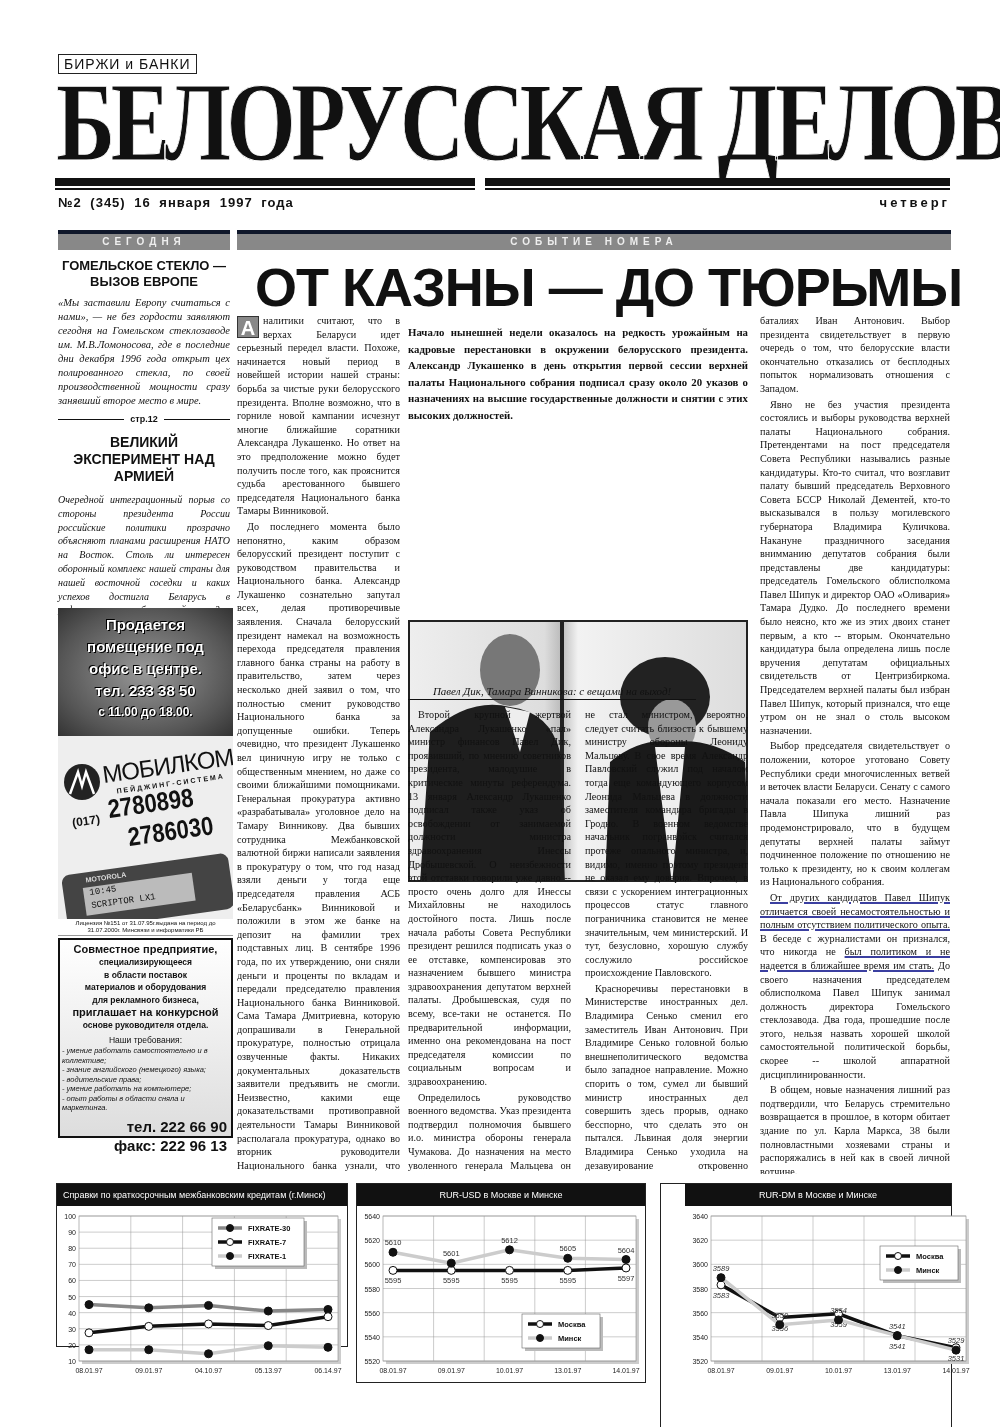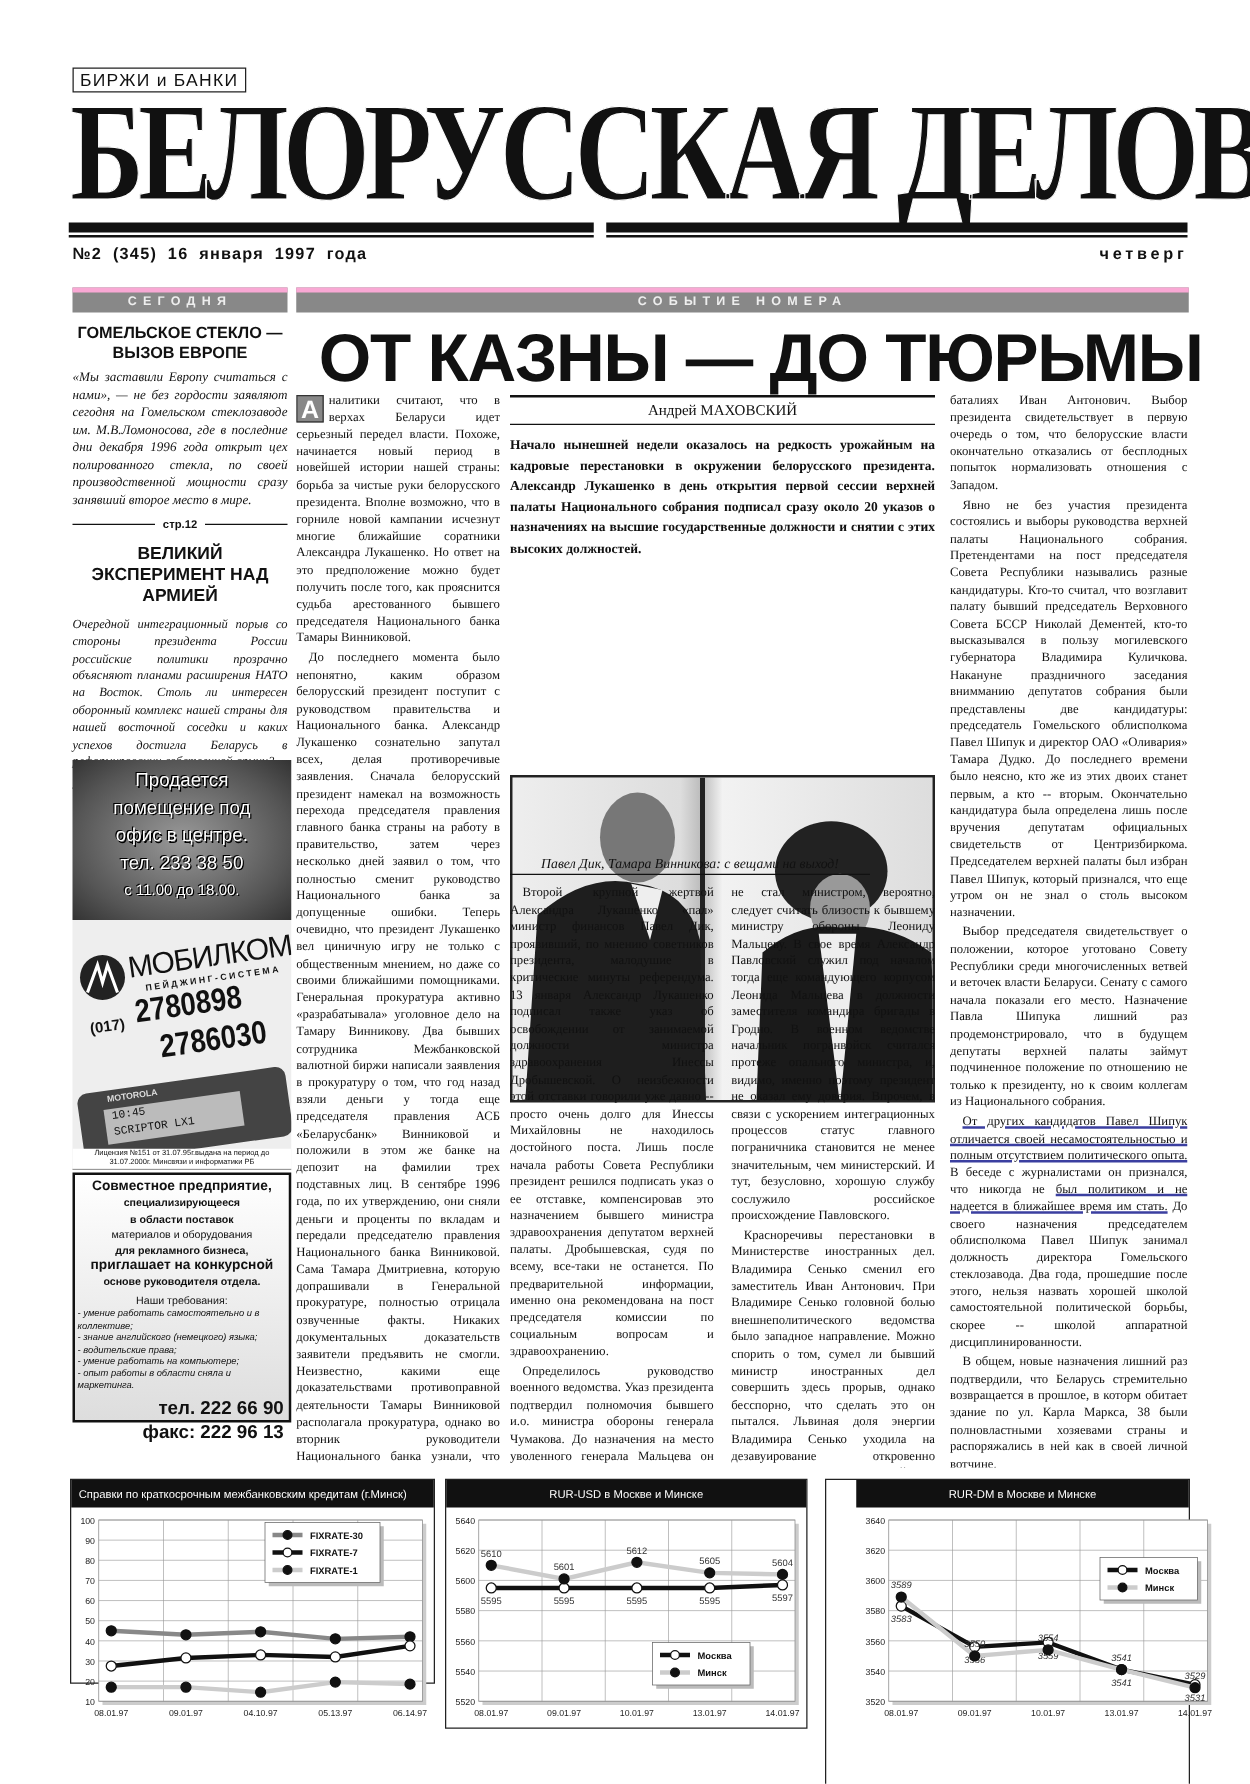--- a/index.html
+++ b/index.html
@@ -4,26 +4,26 @@
 <style>
   * { box-sizing: border-box; margin: 0; padding: 0; }
   body { width: 1000px; height: 1427px; background: #fff; color: #111; font-family: "Liberation Serif", serif; position: relative; overflow: hidden; }
   .abs { position: absolute; }
   .kicker { left: 58px; top: 54px; border: 1.5px solid #222; padding: 1px 5px; font-family: "Liberation Sans", sans-serif; font-size: 14px; letter-spacing: 1px; }
   .masthead { left: 56px; top: 72px; width: 895px; height: 100px; font-family: "Liberation Serif", serif; font-weight: bold; font-size: 112px; line-height: 100px; letter-spacing: -6px; transform: scaleX(0.80); transform-origin: left top; white-space: nowrap; color: #111; -webkit-text-stroke: 1px #fff; text-shadow: 0 0 0 #000; }
   .mast-rule { height: 8px; background: #111; }
   .mast-rule2 { height: 2px; background: #111; }
   .issue { left: 58px; top: 195px; font-family: "Liberation Sans", sans-serif; font-weight: bold; font-size: 13px; letter-spacing: 1px; word-spacing: 4px; }
   .weekday { right: 50px; top: 195px; font-family: "Liberation Sans", sans-serif; font-weight: bold; font-size: 13px; letter-spacing: 3px; }
-  .section-bar { height: 16px; background: #888; color: #eee; font-family: "Liberation Sans", sans-serif; font-weight: bold; font-size: 10px; letter-spacing: 5px; text-align: center; line-height: 16px; border-top: 4px solid #f9a8d4; box-sizing: content-box; }
+  .section-bar { height: 16px; background: #888; color: #eee; font-family: "Liberation Sans", sans-serif; font-weight: bold; font-size: 10px; letter-spacing: 5px; text-align: center; line-height: 16px; border-top: 4px solid #0f172a; box-sizing: content-box; }
   .side-h { font-family: "Liberation Sans", sans-serif; font-weight: bold; text-align: center; font-size: 13px; line-height: 16px; }
   .side-p { font-style: italic; font-size: 10.5px; line-height: 14px; text-align: justify; }
   .page-ref { display: flex; align-items: center; gap: 6px; font-family: "Liberation Sans", sans-serif; font-weight: bold; font-size: 9px; }
   .page-ref::before, .page-ref::after { content: ""; flex: 1; height: 1px; background: #111; }
-  .ad1 { background: radial-gradient(ellipse at center, #999 0%, #555 70%, #333 100%); color: #fff; text-align: center; font-family: "Liberation Sans", sans-serif; font-weight: normal; text-shadow: 1px 1px 0 #000, -1px -1px 0 #000; }
+  .ad1 { background: radial-gradient(ellipse at center, #999 0%, #555 70%, #333 100%); color: #fff; text-align: center; font-family: "Liberation Sans", sans-serif; font-weight: bold; text-shadow: 1px 1px 0 #000, -1px -1px 0 #000; }
   .ad2 { background: #eee; border-bottom: 1px solid #999; position: relative; overflow: hidden; }
   .ad3 { border: 2px solid #111; background: linear-gradient(#fff, #ddd); font-family: "Liberation Sans", sans-serif; text-align: center; }
   .headline { font-family: "Liberation Sans", sans-serif; font-weight: bold; font-size: 54px; letter-spacing: -1px; white-space: nowrap; }
   .col { font-size: 10.2px; line-height: 13.6px; text-align: justify; hyphens: auto; }
   .col p { text-indent: 10px; margin-bottom: 2px; }
   .dropcap { float: left; width: 22px; height: 22px; background: #888; color: #fff; font-family: "Liberation Sans", sans-serif; font-weight: bold; font-size: 20px; line-height: 22px; text-align: center; margin: 2px 4px 0 0; border: 1px solid #333; }
   .byline { text-align: center; font-size: 12px; border-top: 2px solid #111; border-bottom: 1px solid #111; padding: 3px 0; }
   .lead { font-weight: bold; font-size: 10.8px; line-height: 16.5px; text-align: justify; }
   .photo { background: linear-gradient(90deg, #eee 0%, #ddd 40%, #bbb 45%, #f2f2f2 50%, #ddd 100%); border: 2px solid #222; position: relative; overflow: hidden; }
   .caption { font-style: italic; text-align: center; font-size: 11px; border-bottom: 1px solid #111; padding: 2px 0; }
@@ -87,21 +87,21 @@
       <div>SCRIPTOR LX1</div>
     </div>
   </div>
   <div class="abs" style="left:0;bottom:0;width:175px;background:#fff;font-family:'Liberation Sans',sans-serif;font-size:6px;line-height:7px;text-align:center;padding:1px;">Лицензия №151 от 31.07.95г.выдана на период до 31.07.2000г. Минсвязи и информатики РБ</div>
 </div>
 
 <div class="abs ad3" style="left:58px;top:938px;width:175px;height:200px;padding-top:2px;">
   <div style="font-weight:bold;font-size:11px;line-height:14px;">Совместное предприятие,</div>
   <div style="font-weight:bold;font-size:8.5px;line-height:12.5px;">специализирующееся</div>
   <div style="font-weight:bold;font-size:8.5px;line-height:12.5px;text-align:center;">в области поставок</div>
-  <div style="font-weight:normal;font-size:8.5px;line-height:12.5px;">материалов и оборудования</div>
+  <div style="font-weight:bold;font-size:8.5px;line-height:12.5px;">материалов и оборудования</div>
   <div style="font-weight:bold;font-size:8.5px;line-height:12.5px;">для рекламного бизнеса,</div>
   <div style="font-weight:bold;font-size:11px;line-height:12.5px;">приглашает на конкурсной</div>
   <div style="font-weight:bold;font-size:8.5px;line-height:12.5px;">основе руководителя отдела.</div>
   <div style="font-size:8.5px;line-height:12px;margin-top:3px;">Наши требования:</div>
   <div style="text-align:left;font-style:italic;font-size:7.5px;line-height:9.5px;padding-left:2px;">
     <div>- умение работать самостоятельно и в коллективе;</div>
     <div>- знание английского (немецкого) языка;</div>
     <div>- водительские права;</div>
     <div>- умение работать на компьютере;</div>
     <div>- опыт работы в области сняла и маркетинга.</div>
@@ -115,21 +115,20 @@
 </div>
 <div class="abs headline" style="left:255px;top:256px;">ОТ КАЗНЫ — ДО ТЮРЬМЫ</div>
 
 <div class="abs col" style="left:237px;top:314px;width:163px;height:860px;overflow:hidden;">
   <p style="text-indent:0"><span class="dropcap">А</span><span>налитики считают, что в верхах Беларуси идет серьезный передел власти. Похоже, начинается новый период в новейшей истории нашей страны: борьба за чистые руки белорусского президента. Вполне возможно, что в горниле новой кампании исчезнут многие ближайшие соратники Александра Лукашенко. Но ответ на это предположение можно будет получить после того, как прояснится судьба арестованного бывшего председателя Национального банка Тамары Винниковой.</span></p>
   <p>До последнего момента было непонятно, каким образом белорусский президент поступит с руководством правительства и Национального банка. Александр Лукашенко сознательно запутал всех, делая противоречивые заявления. Сначала белорусский президент намекал на возможность перехода председателя правления главного банка страны на работу в правительство, затем через несколько дней заявил о том, что полностью сменит руководство Национального банка за допущенные ошибки. Теперь очевидно, что президент Лукашенко вел циничную игру не только с общественным мнением, но даже со своими ближайшими помощниками. Генеральная прокуратура активно «разрабатывала» уголовное дело на Тамару Винникову. Два бывших сотрудника Межбанковской валютной биржи написали заявления в прокуратуру о том, что год назад взяли деньги у тогда еще председателя правления АСБ «Беларусбанк» Винниковой и положили в этом же банке на депозит на фамилии трех подставных лиц. В сентябре 1996 года, по их утверждению, они сняли деньги и проценты по вкладам и передали председателю правления Национального банка Винниковой. Сама Тамара Дмитриевна, которую допрашивали в Генеральной прокуратуре, полностью отрицала озвученные факты. Никаких документальных доказательств заявители предъявить не смогли. Неизвестно, какими еще доказательствами противоправной деятельности Тамары Винниковой располагала прокуратура, однако во вторник руководители Национального банка узнали, что президент сняла с должности за злоупотребление служебным положением, а затем и арестовали.</p>
 
 </div>
 
 <div class="abs" style="left:408px;top:316px;width:340px;">
-  <div class="byline">Андрей МАХОВСКИЙ</div>
   <div class="lead" style="margin-top:8px;">Начало нынешней недели оказалось на редкость урожайным на кадровые перестановки в окружении белорусского президента. Александр Лукашенко в день открытия первой сессии верхней палаты Национального собрания подписал сразу около 20 указов о назначениях на высшие государственные должности и снятии с этих высоких должностей.</div>
 </div>
 <div class="abs photo" style="left:408px;top:420px;width:340px;height:262px;">
   <div class="abs" style="left:150px;top:0;width:4px;height:262px;background:#222;"></div>
   <svg class="abs" style="left:0;top:0" width="340" height="262" viewBox="0 0 340 262">
     <ellipse cx="100" cy="48" rx="30" ry="36" fill="#777"></ellipse>
     <path d="M10 262 L20 110 Q60 75 100 85 Q140 90 150 130 L155 262 Z" fill="#1e1e1e"></path>
     <path d="M95 85 L110 130 L120 90 Z" fill="#eee"></path>
     <ellipse cx="255" cy="75" rx="45" ry="40" fill="#222"></ellipse>
     <ellipse cx="262" cy="105" rx="24" ry="28" fill="#999"></ellipse>

